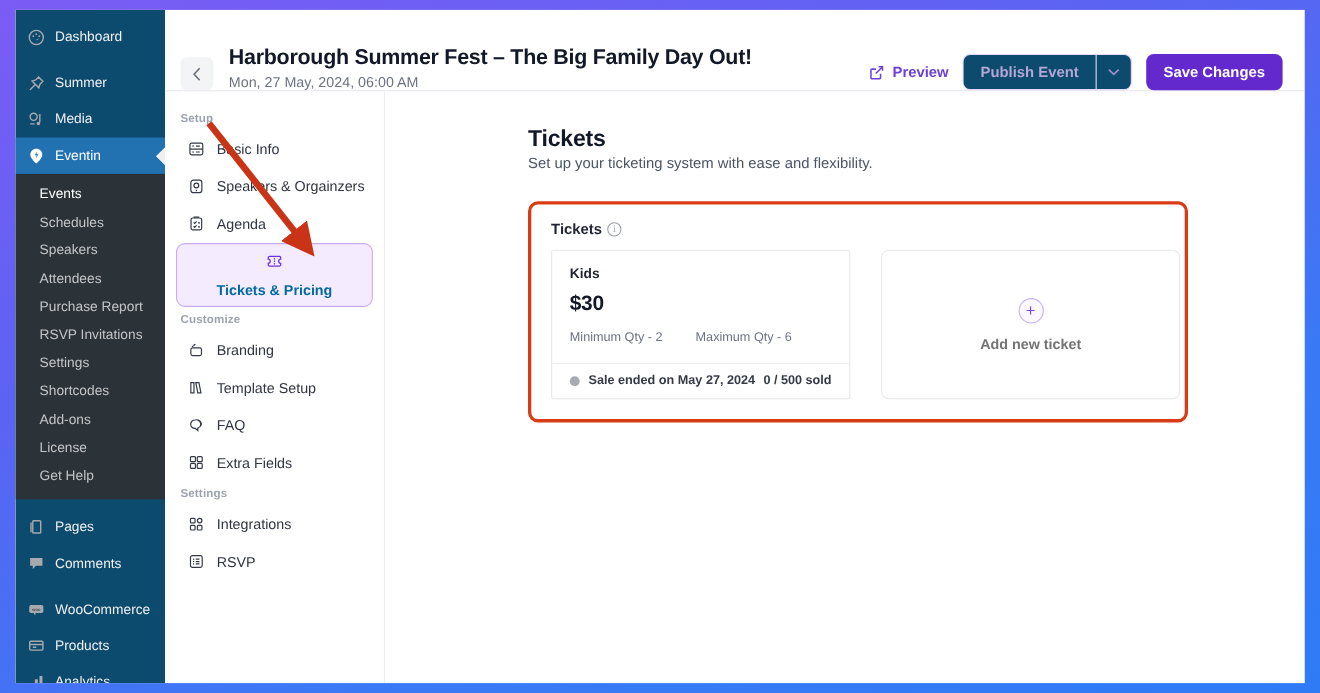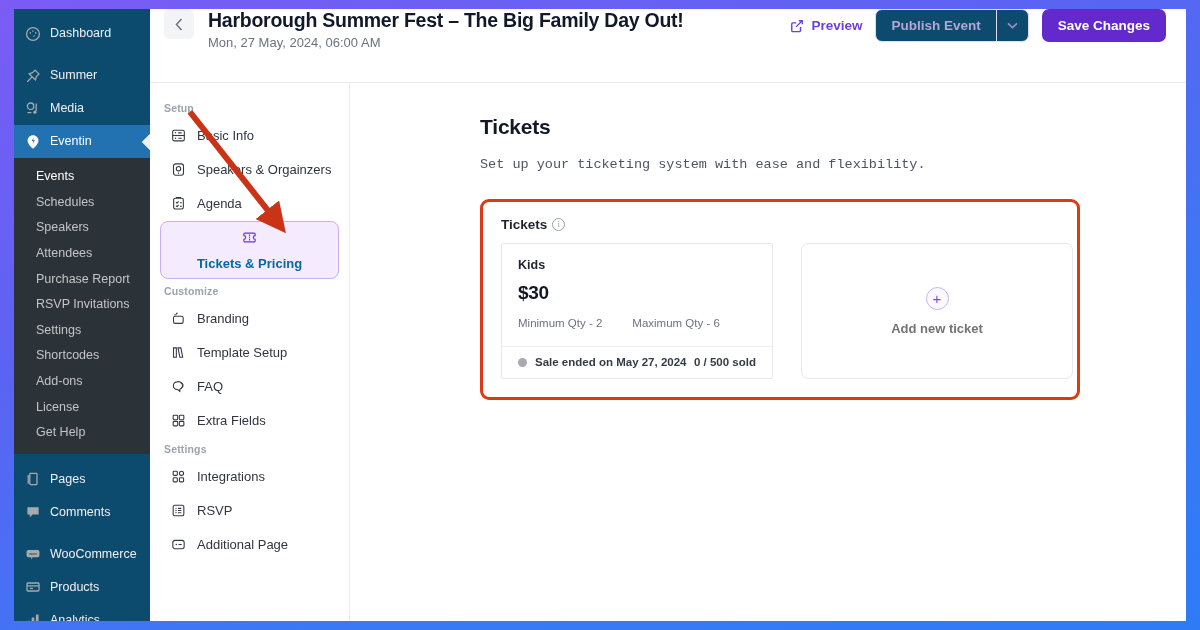--- a/index.html
+++ b/index.html
@@ -93,21 +93,21 @@
     min-width: 0;
     background: #fff;
   }
 
   
   #ev-header {
     height: 74px;
     flex: 0 0 74px;
     border-bottom: 1px solid #e9e9ee;
     display: flex;
-    align-items: flex-start;
+    align-items: flex-end;
     padding: 0 20px 0 14px;
     gap: 14px;
   }
   #back-btn {
     width: 30px; height: 30px;
     flex: 0 0 30px;
     border-radius: 6px;
     background: #f3f4f6;
     display: flex; align-items: center; justify-content: center;
     color: #6b7280;
@@ -224,22 +224,21 @@
   #main-inner { padding: 0 40px 0 130px; }
   #tickets-heading {
     font-size: 21px;
     font-weight: bold;
     color: #111827;
     letter-spacing: -0.2px;
   }
   #tickets-sub {
     font-size: 13.5px;
     color: #4b5563;
-    margin-top: 18px;
-    font-family: Liberation Mono, monospace;
+    margin-top: 2px;
   }
 
   
   #annot-box {
     position: relative;
     margin-top: 27px;
     border: 3px solid #d93c14;
     border-radius: 9px;
     padding: 15px 18px 18px 18px;
     width: 600px;
@@ -610,30 +609,20 @@
                 <rect x="2.6" y="2.6" width="12.8" height="12.8" rx="2"></rect>
                 <circle cx="6" cy="6.4" r="0.8" fill="currentColor" stroke="none"></circle>
                 <circle cx="6" cy="9" r="0.8" fill="currentColor" stroke="none"></circle>
                 <circle cx="6" cy="11.6" r="0.8" fill="currentColor" stroke="none"></circle>
                 <path d="M8.4 6.4 h4 M8.4 9 h4 M8.4 11.6 h4"></path>
               </svg>
           </span>
           <span>RSVP</span>
         </div>
 
-        <div class="nav-item">
-          <span class="nic">
-            <svg width="15" height="15" viewBox="0 0 18 18" fill="none" stroke="currentColor" stroke-width="1.3">
-                <rect x="2.2" y="4" width="13.6" height="10" rx="2.6"></rect>
-                <circle cx="6.4" cy="9" r="0.9" fill="currentColor" stroke="none"></circle>
-                <path d="M9 9 h3.8"></path>
-              </svg>
-          </span>
-          <span>Additional Page</span>
-        </div>
       </div>
 
       <div id="ev-main">
         <div id="main-inner">
           <div id="tickets-heading">Tickets</div>
           <div id="tickets-sub">Set up your ticketing system with ease and flexibility.</div>
 
           <div id="annot-box">
             <div id="panel-label">
               <span>Tickets</span>

